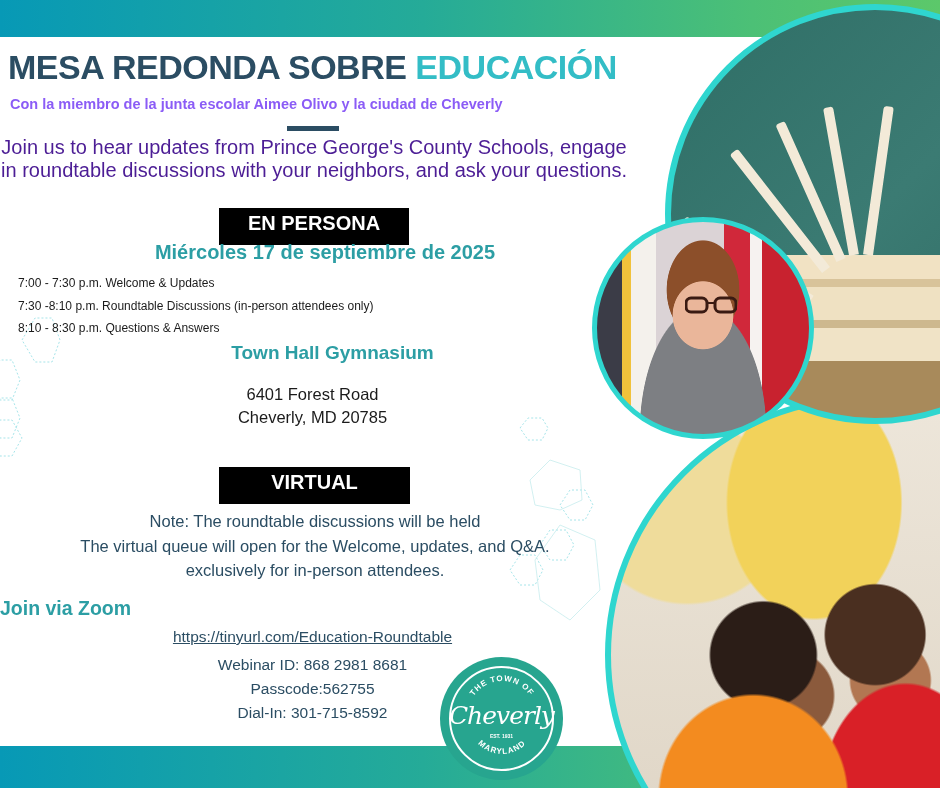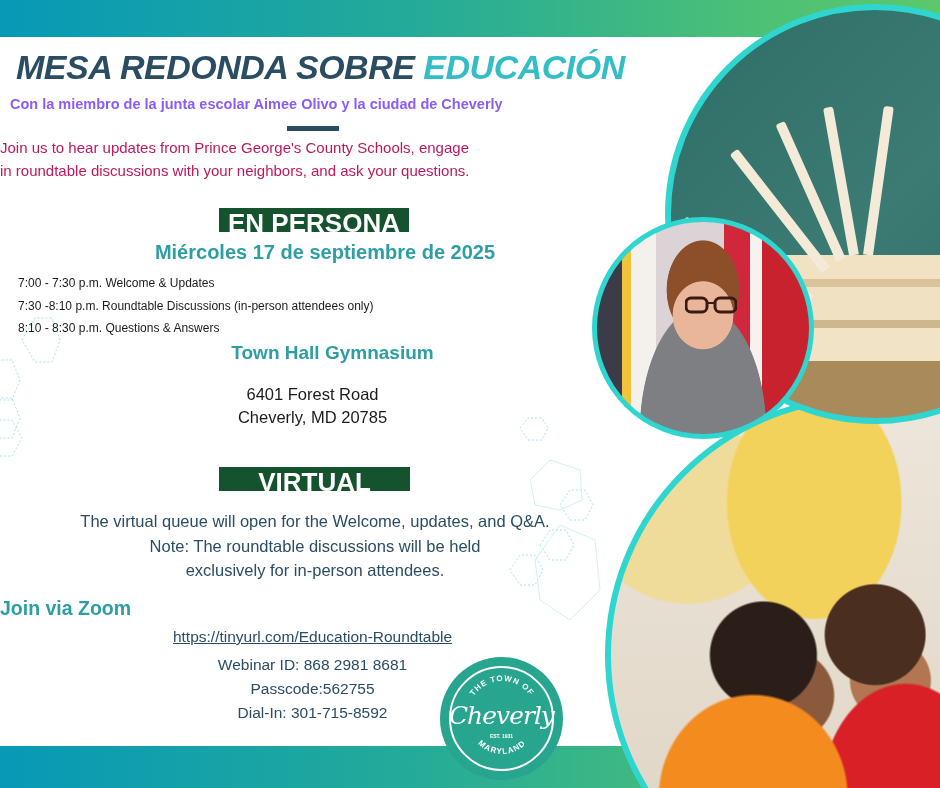--- a/index.html
+++ b/index.html
@@ -9,43 +9,43 @@
   .band-top {
     position: absolute; left: 0; top: 0; width: 940px; height: 37px;
     background: linear-gradient(90deg, #0799b6 0%, #25ab98 45%, #4cc076 80%, #5cc86a 100%);
   }
   .band-bottom {
     position: absolute; left: 0; top: 746px; width: 940px; height: 42px;
     background: linear-gradient(90deg, #0799b6 0%, #25ab98 45%, #4cc076 80%, #5cc86a 100%);
   }
 
   .title {
-    position: absolute; left: 16px; top: 48px; width: 620px;
+    position: absolute; left: 8px; top: 48px; width: 620px;
     font-family: "Liberation Sans", sans-serif; font-weight: 700; font-size: 34px;
-    letter-spacing: -0.5px; color: #2b4d63; white-space: nowrap; font-style: italic;
+    letter-spacing: -0.5px; color: #2b4d63; white-space: nowrap;
   }
   .title .accent { color: #33bdc6; }
 
   .subtitle {
     position: absolute; left: 10px; top: 96px; width: 630px;
     font-weight: 700; font-size: 14.5px; color: #8b5cf6; white-space: nowrap;
   }
 
   .divider-short {
     position: absolute; left: 287px; top: 126px; width: 52px; height: 5px; background: #2b4d63;
   }
 
   .intro {
-    position: absolute; left: 0; top: 136px; width: 628px; text-align: left;
-    font-size: 15px; line-height: 23px; color: #be185d;
+    position: absolute; left: 0; top: 136px; width: 628px; text-align: center;
+    font-size: 20px; line-height: 23px; color: #4c1d95;
   }
 
   .section-tag {
-    position: absolute; height: 24px; background: #14532d; color: #ffffff;
-    font-weight: 700; font-size: 26px; text-align: center; line-height: 31px;
+    position: absolute; height: 37px; background: #000000; color: #ffffff;
+    font-weight: 700; font-size: 20px; text-align: center; line-height: 31px;
   }
   .tag-persona { left: 219px; top: 208px; width: 190px; }
   .tag-virtual { left: 219px; top: 467px; width: 191px; }
 
   .date {
     position: absolute; left: 0; top: 241px; width: 650px; text-align: center;
     font-weight: 700; font-size: 20px; color: #2c9ea4;
   }
 
   .schedule {
@@ -180,22 +180,22 @@
 
 <div class="venue-name">Town Hall Gymnasium</div>
 <div class="venue-addr">
   <div>6401 Forest Road</div>
   <div>Cheverly, MD 20785</div>
 </div>
 
 <div class="section-tag tag-virtual">VIRTUAL</div>
 
 <div class="virtual-text">
+  <div>Note: The roundtable discussions will be held</div>
   <div>The virtual queue will open for the Welcome, updates, and Q&amp;A.</div>
-  <div>Note: The roundtable discussions will be held</div>
   <div>exclusively for in-person attendees.</div>
 </div>
 
 <div class="zoom-title">Join via Zoom</div>
 <div class="zoom-link">https://tinyurl.com/Education-Roundtable</div>
 <div class="zoom-details">
   <div>Webinar ID: 868 2981 8681</div>
   <div>Passcode:562755</div>
   <div>Dial-In: 301-715-8592</div>
 </div>

